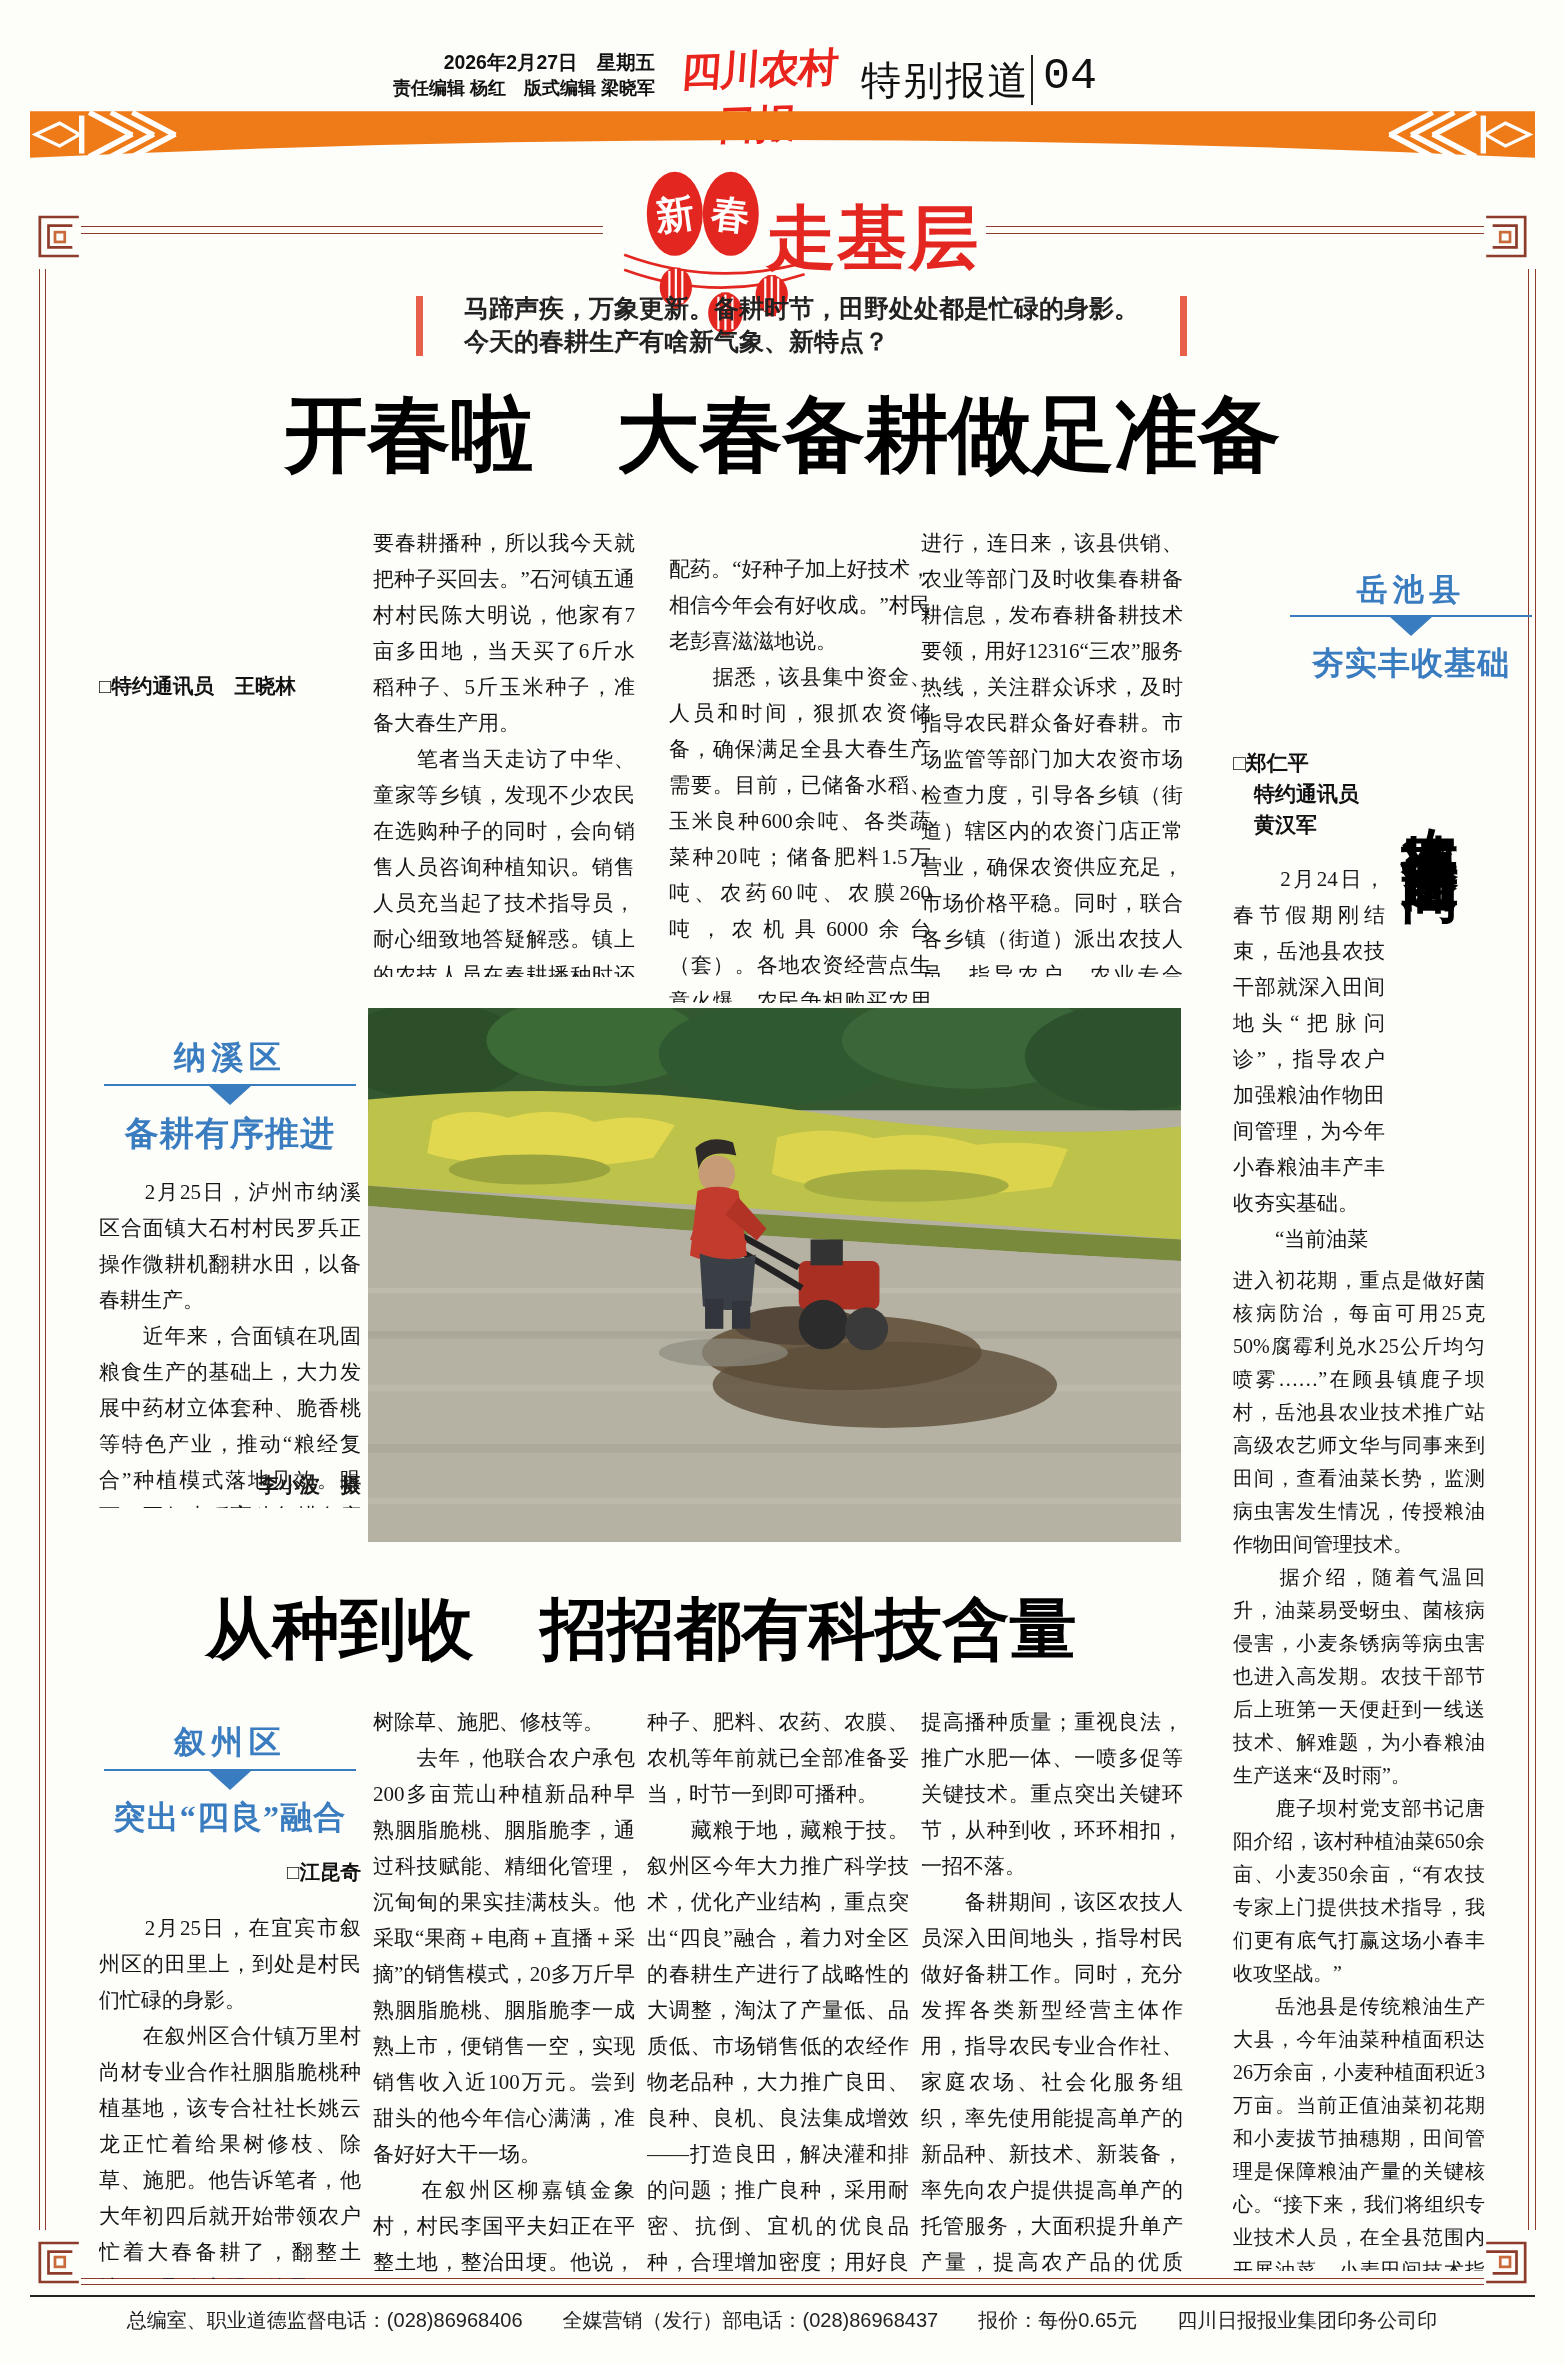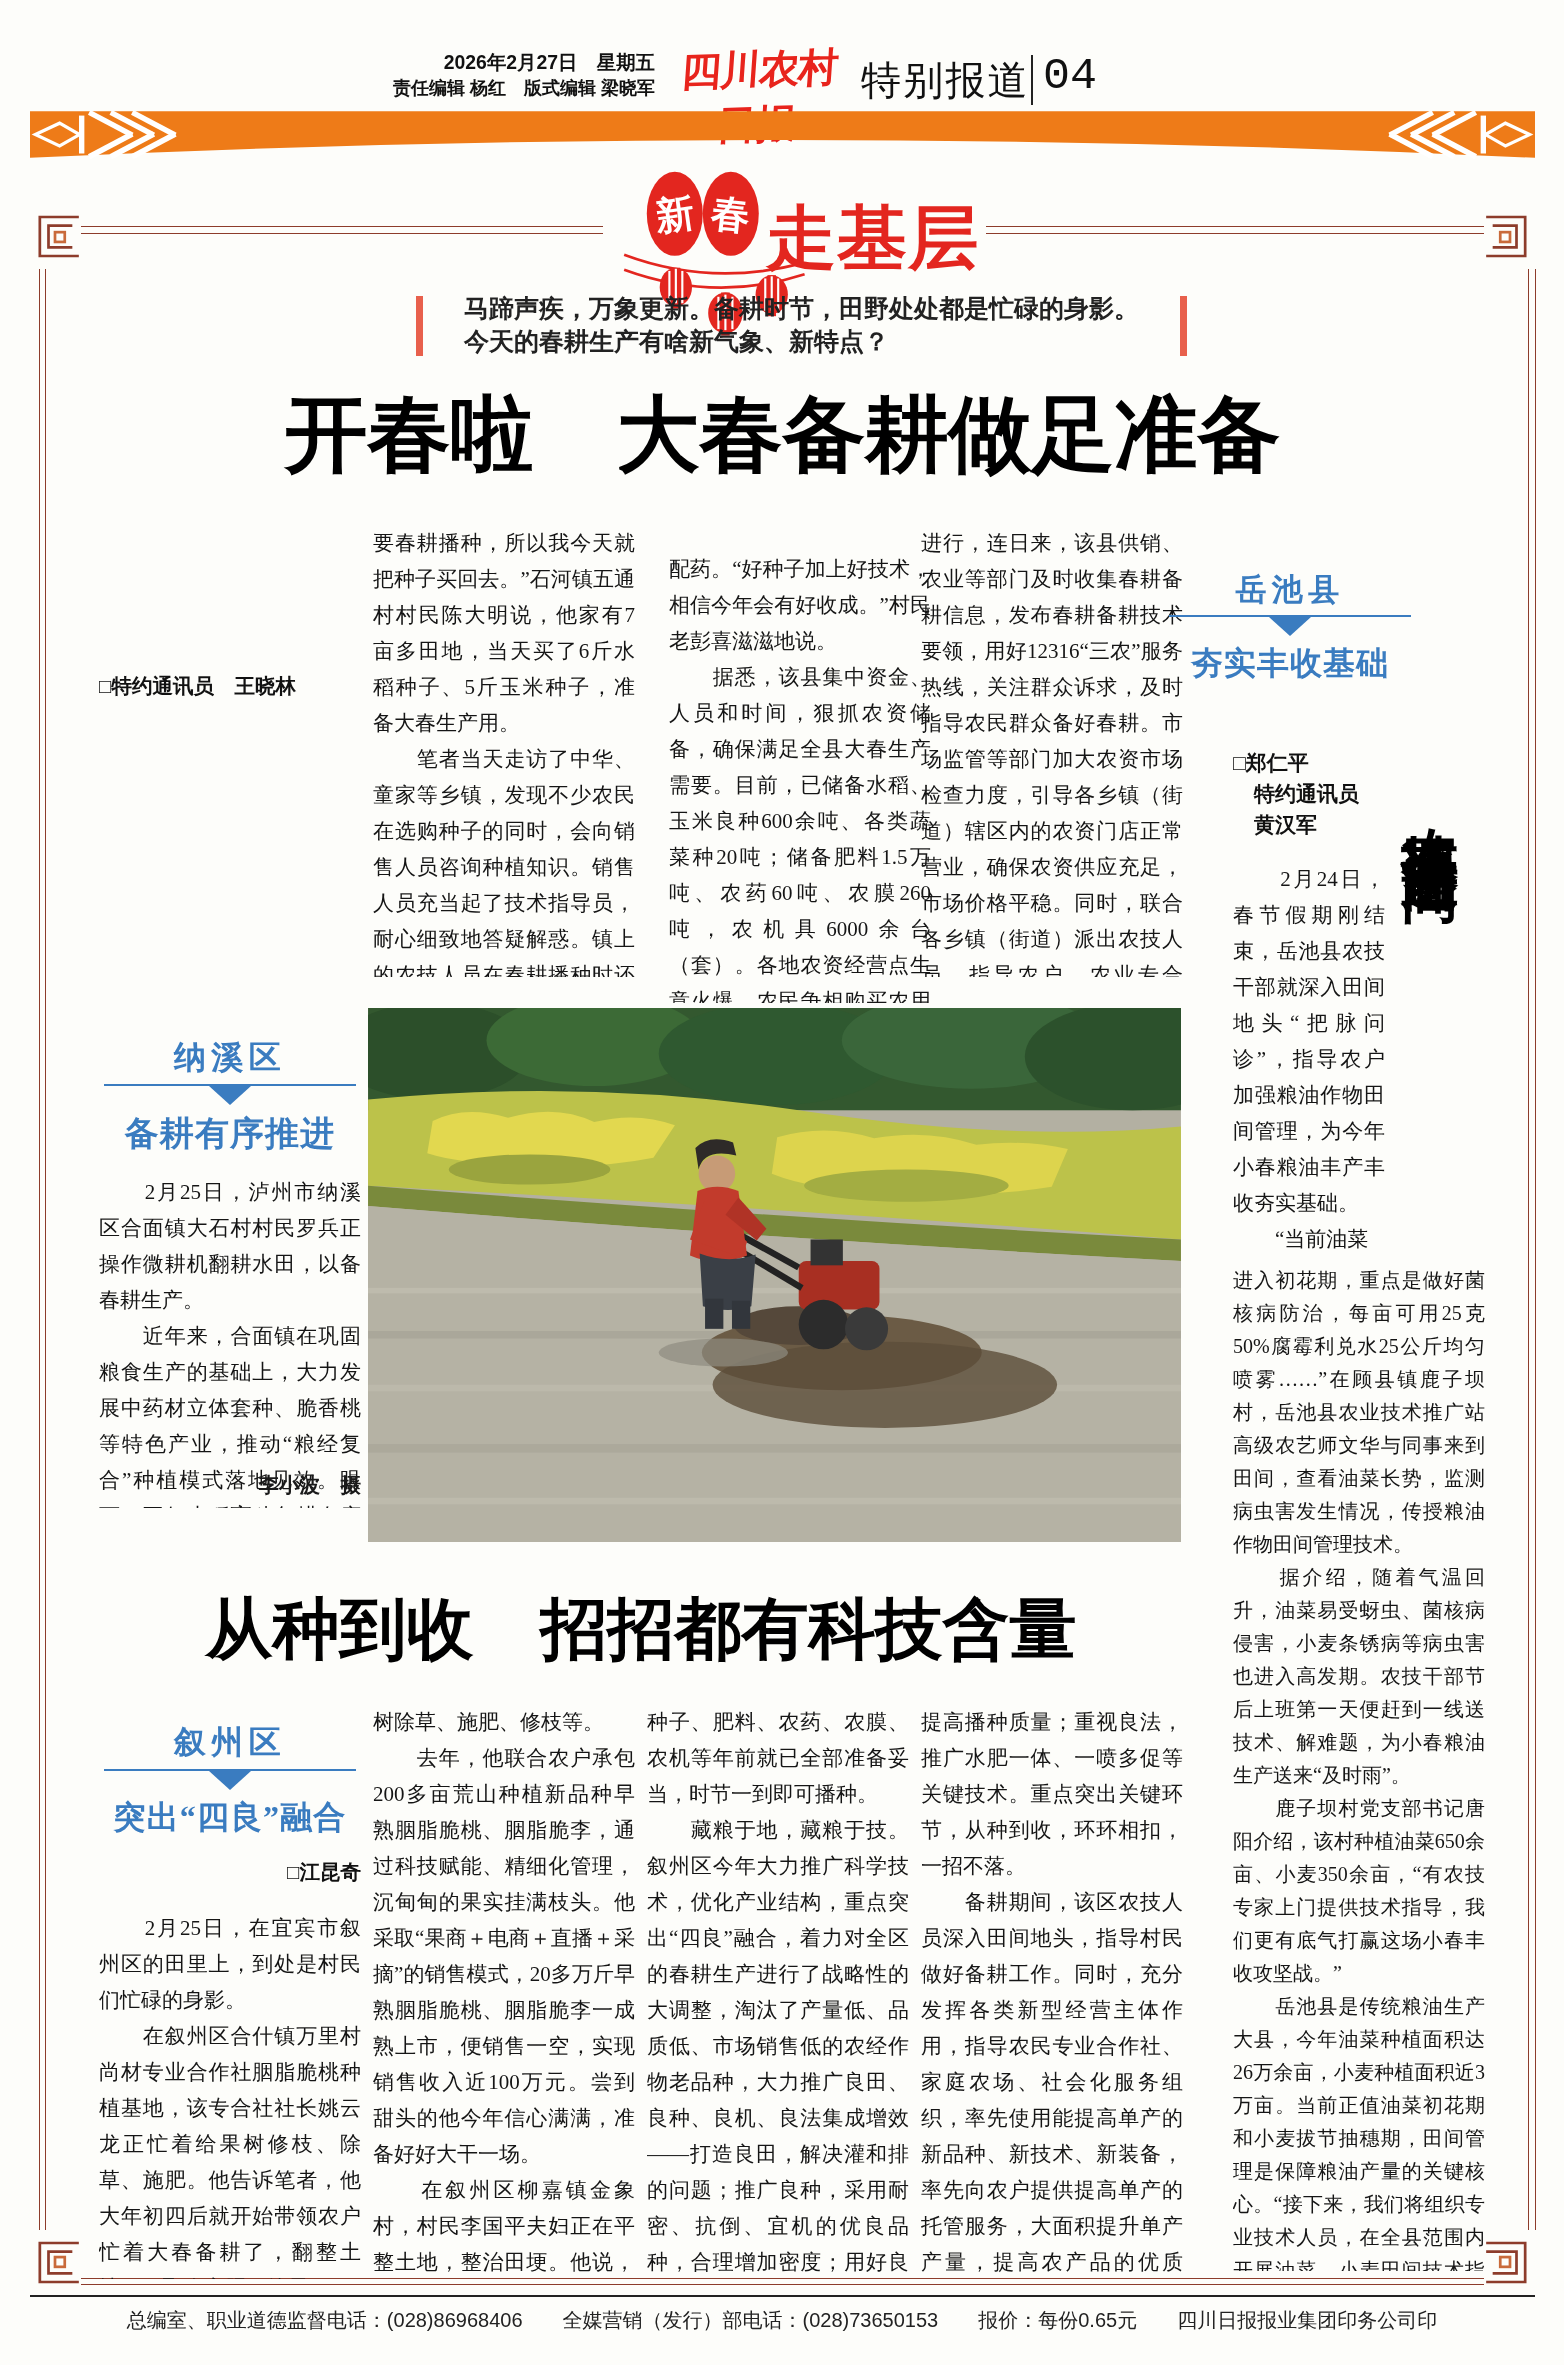--- a/index.html
+++ b/index.html
@@ -271,39 +271,39 @@
   <div class="abs col c1 flow" style="top:1910px;height:369px;">　　2月25日，在宜宾市叙州区的田里上，到处是村民们忙碌的身影。
 　　在叙州区合什镇万里村尚材专业合作社胭脂脆桃种植基地，该专合社社长姚云龙正忙着给果树修枝、除草、施肥。他告诉笔者，他大年初四后就开始带领农户忙着大春备耕了，翻整土地，积聚农家肥，给果</div>
   <div class="abs col c2 flow" style="top:1704px;height:575px;">树除草、施肥、修枝等。
 　　去年，他联合农户承包200多亩荒山种植新品种早熟胭脂脆桃、胭脂脆李，通过科技赋能、精细化管理，沉甸甸的果实挂满枝头。他采取“果商＋电商＋直播＋采摘”的销售模式，20多万斤早熟胭脂脆桃、胭脂脆李一成熟上市，便销售一空，实现销售收入近100万元。尝到甜头的他今年信心满满，准备好好大干一场。
 　　在叙州区柳嘉镇金象村，村民李国平夫妇正在平整土地，整治田埂。他说，春耕所需的良种水稻、玉米</div>
   <div class="abs col c3 flow" style="top:1704px;height:575px;">种子、肥料、农药、农膜、农机等年前就已全部准备妥当，时节一到即可播种。
 　　藏粮于地，藏粮于技。叙州区今年大力推广科学技术，优化产业结构，重点突出“四良”融合，着力对全区的春耕生产进行了战略性的大调整，淘汰了产量低、品质低、市场销售低的农经作物老品种，大力推广良田、良种、良机、良法集成增效——打造良田，解决灌和排的问题；推广良种，采用耐密、抗倒、宜机的优良品种，合理增加密度；用好良机，推广高性能气力式精量播种机，配套北斗导航，</div>
   <div class="abs col c4 flow" style="top:1704px;height:575px;">提高播种质量；重视良法，推广水肥一体、一喷多促等关键技术。重点突出关键环节，从种到收，环环相扣，一招不落。
 　　备耕期间，该区农技人员深入田间地头，指导村民做好备耕工作。同时，充分发挥各类新型经营主体作用，指导农民专业合作社、家庭农场、社会化服务组织，率先使用能提高单产的新品种、新技术、新装备，率先向农户提供提高单产的托管服务，大面积提升单产产量，提高农产品的优质率，促进农业增产农民增收。</div>
 
-  <div class="abs sec" style="left:1164px;top:569px;width:252px;text-align:center;">
+  <div class="abs sec" style="left:1285px;top:569px;width:252px;text-align:center;">
     <div class="region" style="font-size:31px;">岳池县</div>
     <div class="rule"></div>
     <div class="tri"></div>
     <div class="sub" style="font-size:32px;">夯实丰收基础</div>
   </div>
   <div class="abs rail-byline byline">□郑仁平
 　特约通讯员
 　黄汉军</div>
   <div class="abs vert-headline">农技课堂进田间</div>
   <div class="abs rail-narrow flow" style="overflow:hidden;">　　2月24日，春节假期刚结束，岳池县农技干部就深入田间地头“把脉问诊”，指导农户加强粮油作物田间管理，为今年小春粮油丰产丰收夯实基础。
 　　“当前油菜</div>
   <div class="abs rail-wide flow" style="overflow:hidden;">进入初花期，重点是做好菌核病防治，每亩可用25克50%腐霉利兑水25公斤均匀喷雾……”在顾县镇鹿子坝村，岳池县农业技术推广站高级农艺师文华与同事来到田间，查看油菜长势，监测病虫害发生情况，传授粮油作物田间管理技术。
 　　据介绍，随着气温回升，油菜易受蚜虫、菌核病侵害，小麦条锈病等病虫害也进入高发期。农技干部节后上班第一天便赶到一线送技术、解难题，为小春粮油生产送来“及时雨”。
 　　鹿子坝村党支部书记唐阳介绍，该村种植油菜650余亩、小麦350余亩，“有农技专家上门提供技术指导，我们更有底气打赢这场小春丰收攻坚战。”
 　　岳池县是传统粮油生产大县，今年油菜种植面积达26万余亩，小麦种植面积近3万亩。当前正值油菜初花期和小麦拔节抽穗期，田间管理是保障粮油产量的关键核心。“接下来，我们将组织专业技术人员，在全县范围内开展油菜、小麦田间技术指导，确保今年小春粮油稳产增收。”该县农业技术推广站副站长刘乃齐表示。</div>
 
   <div class="abs footer-rule"></div>
   <div class="abs footer">
     <span>总编室、职业道德监督电话：(028)86968406</span>
-    <span>全媒营销（发行）部电话：(028)73650153</span>
+    <span>全媒营销（发行）部电话：(028)86968437</span>
     <span>报价：每份0.65元</span>
     <span>四川日报报业集团印务公司印</span>
   </div>
 
 </div>
 
 
 </body></html>

